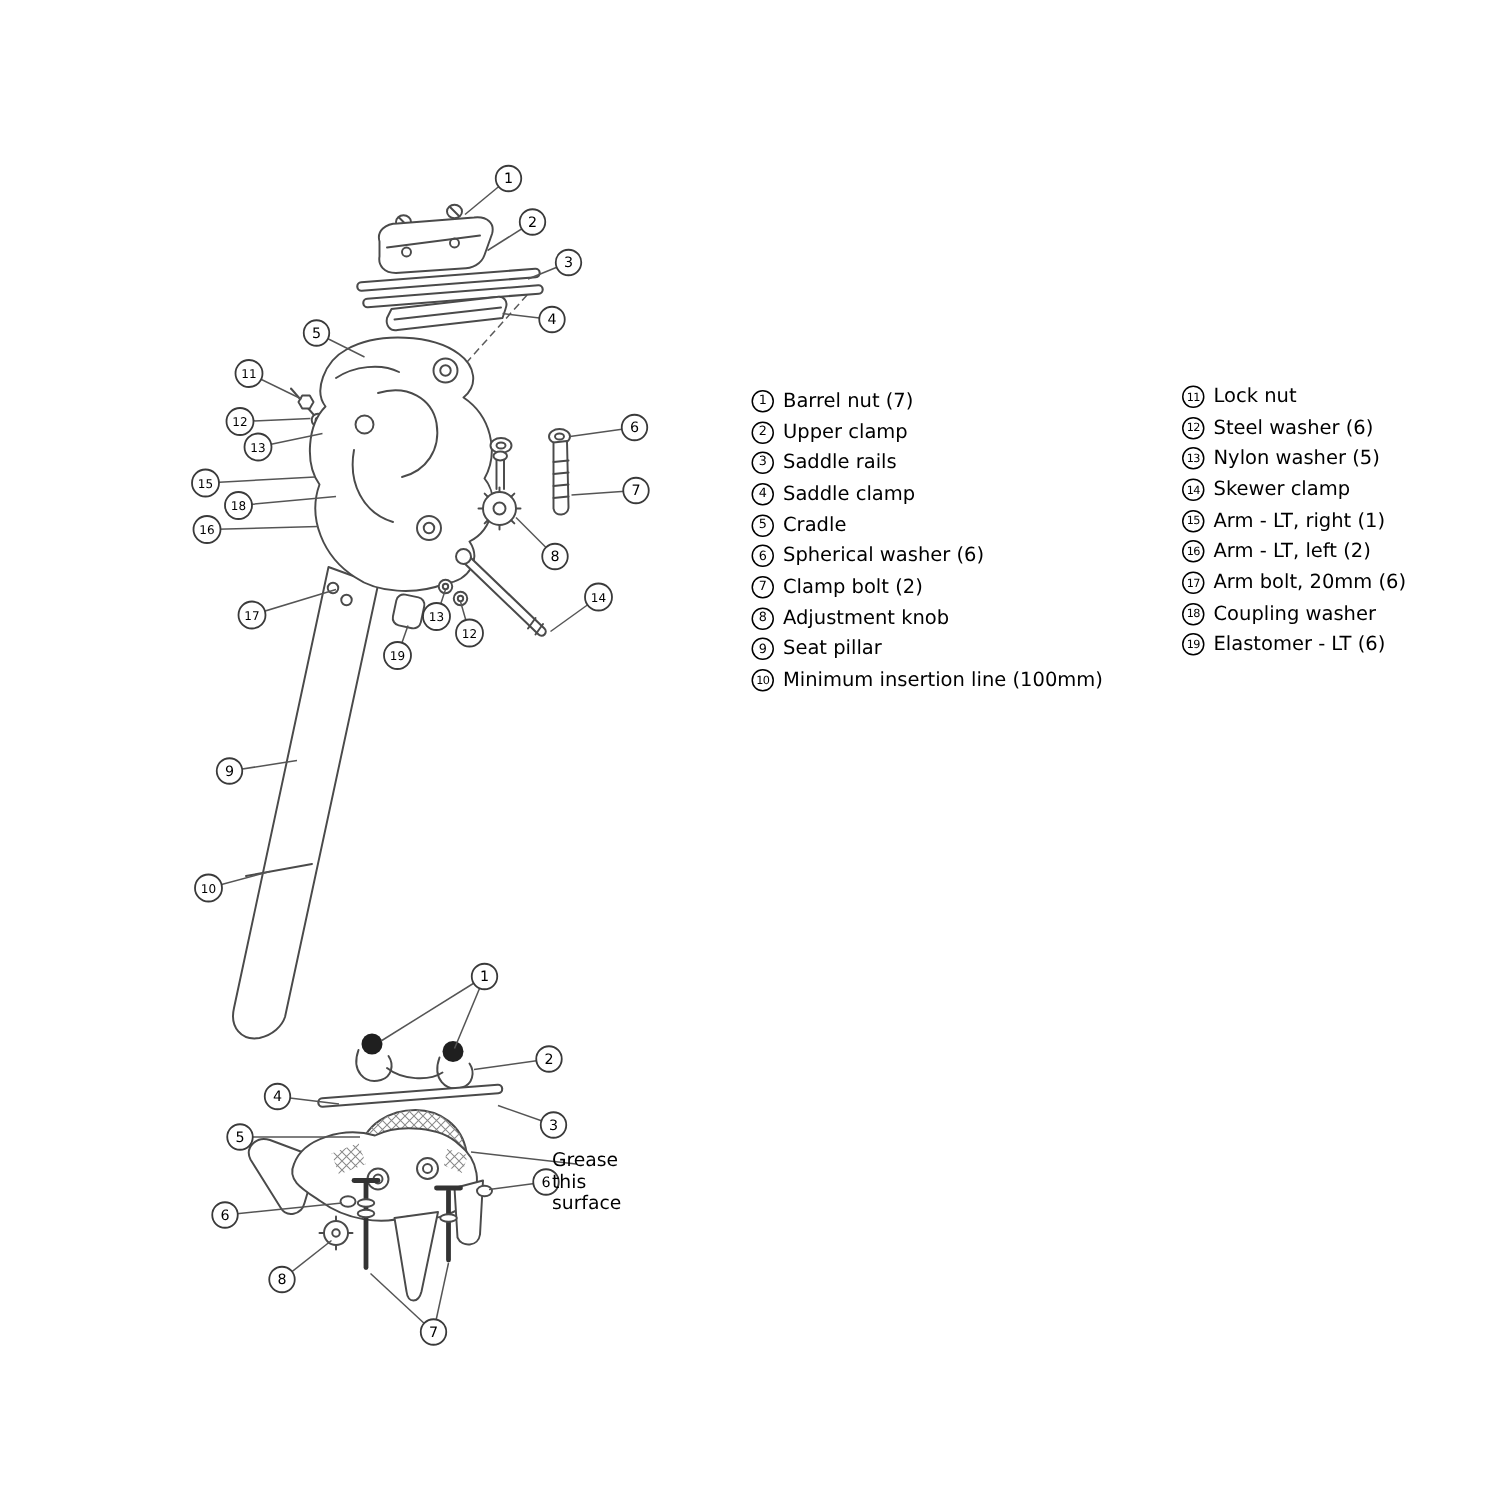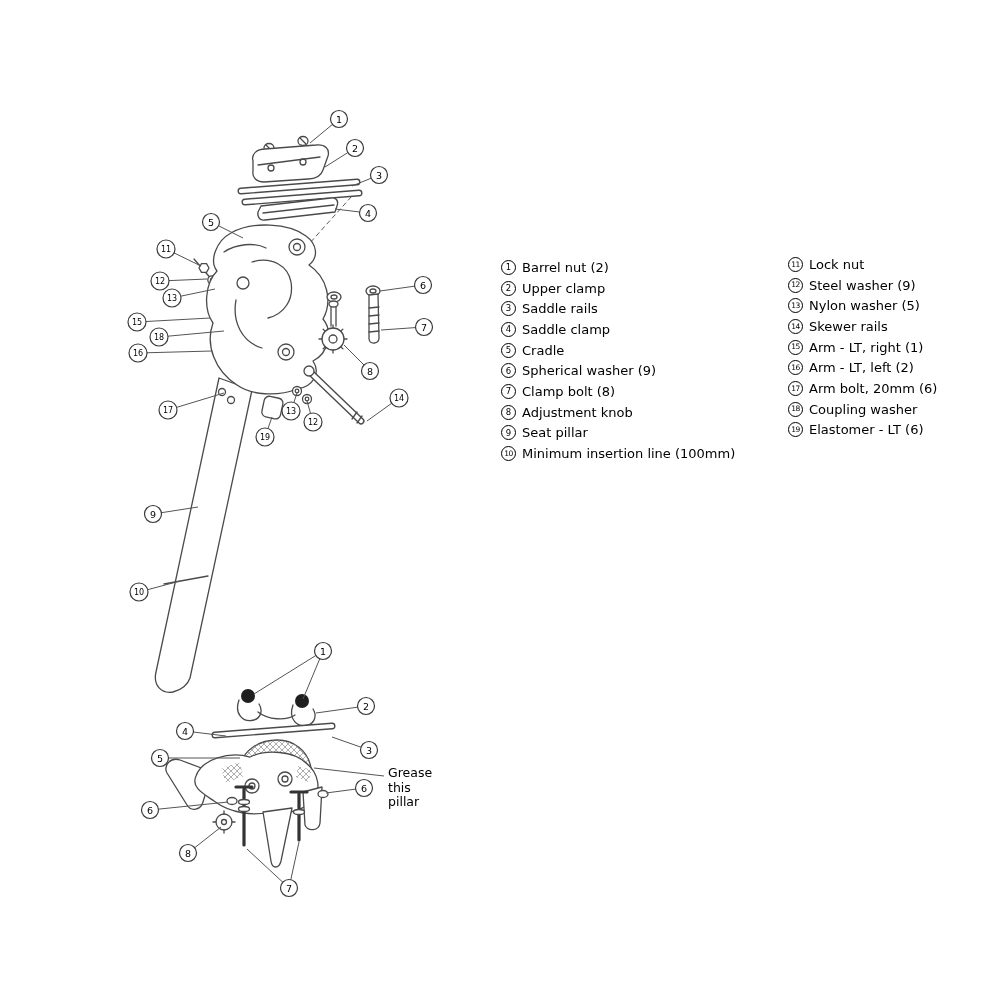--- a/index.html
+++ b/index.html
@@ -26,21 +26,21 @@
   .legend-row{display:flex;align-items:center;height:20.7px;white-space:nowrap;}
   .lnum{width:13px;height:13px;border:1.3px solid #000;border-radius:50%;
         display:inline-flex;align-items:center;justify-content:center;
         font-size:8.5px;line-height:1;margin-right:6px;flex:0 0 auto;}
   .lnum.two{font-size:7.5px;letter-spacing:-0.5px;}
   .llabel{font-size:13px;}
   #legend-left{left:501px;top:257px;}
   #legend-right{left:788px;top:254px;}
 
   
-  .grease{position:absolute;left:388px;top:766px;font-size:12.5px;line-height:14.5px;}
+  .grease{position:absolute;left:368px;top:766px;font-size:12.5px;line-height:14.5px;}
   .grease span{display:block;}
 </style>
 </head>
 <body>
 
 <div class="canvas">
 
   <svg id="diagram-svg" viewBox="0 0 1000 1000">
     <defs>
       <pattern id="xhatch" width="6" height="6" patternUnits="userSpaceOnUse">
@@ -276,45 +276,45 @@
         <line x1="289" y1="888" x2="247" y2="849" class="leader"></line>
         <line x1="289" y1="888" x2="299" y2="842" class="leader"></line>
         <circle cx="289" cy="888" r="8.5" class="bubble"></circle>
         <text x="289" y="888.5" class="bubble-num">7</text>
       </g>
   </svg>
 
   <div class="legend" id="legend-left">
       <div class="legend-row">
         <span class="lnum">1</span>
-        <span class="llabel">Barrel nut (2)</span>
+        <span class="llabel">Barrel nut (7)</span>
       </div>
       <div class="legend-row">
         <span class="lnum">2</span>
         <span class="llabel">Upper clamp</span>
       </div>
       <div class="legend-row">
         <span class="lnum">3</span>
         <span class="llabel">Saddle rails</span>
       </div>
       <div class="legend-row">
         <span class="lnum">4</span>
         <span class="llabel">Saddle clamp</span>
       </div>
       <div class="legend-row">
         <span class="lnum">5</span>
         <span class="llabel">Cradle</span>
       </div>
       <div class="legend-row">
         <span class="lnum">6</span>
-        <span class="llabel">Spherical washer (9)</span>
+        <span class="llabel">Spherical washer (6)</span>
       </div>
       <div class="legend-row">
         <span class="lnum">7</span>
-        <span class="llabel">Clamp bolt (8)</span>
+        <span class="llabel">Clamp bolt (2)</span>
       </div>
       <div class="legend-row">
         <span class="lnum">8</span>
         <span class="llabel">Adjustment knob</span>
       </div>
       <div class="legend-row">
         <span class="lnum">9</span>
         <span class="llabel">Seat pillar</span>
       </div>
       <div class="legend-row">
@@ -322,29 +322,29 @@
         <span class="llabel">Minimum insertion line (100mm)</span>
       </div>
     </div>
   <div class="legend" id="legend-right">
       <div class="legend-row">
         <span class="lnum two">11</span>
         <span class="llabel">Lock nut</span>
       </div>
       <div class="legend-row">
         <span class="lnum two">12</span>
-        <span class="llabel">Steel washer (9)</span>
+        <span class="llabel">Steel washer (6)</span>
       </div>
       <div class="legend-row">
         <span class="lnum two">13</span>
         <span class="llabel">Nylon washer (5)</span>
       </div>
       <div class="legend-row">
         <span class="lnum two">14</span>
-        <span class="llabel">Skewer rails</span>
+        <span class="llabel">Skewer clamp</span>
       </div>
       <div class="legend-row">
         <span class="lnum two">15</span>
         <span class="llabel">Arm - LT, right (1)</span>
       </div>
       <div class="legend-row">
         <span class="lnum two">16</span>
         <span class="llabel">Arm - LT, left (2)</span>
       </div>
       <div class="legend-row">
@@ -357,15 +357,15 @@
       </div>
       <div class="legend-row">
         <span class="lnum two">19</span>
         <span class="llabel">Elastomer - LT (6)</span>
       </div>
     </div>
 
   <div class="grease">
     <span>Grease</span>
     <span>this</span>
-    <span>pillar</span>
+    <span>surface</span>
   </div>
 </div>
 
 </body></html>

